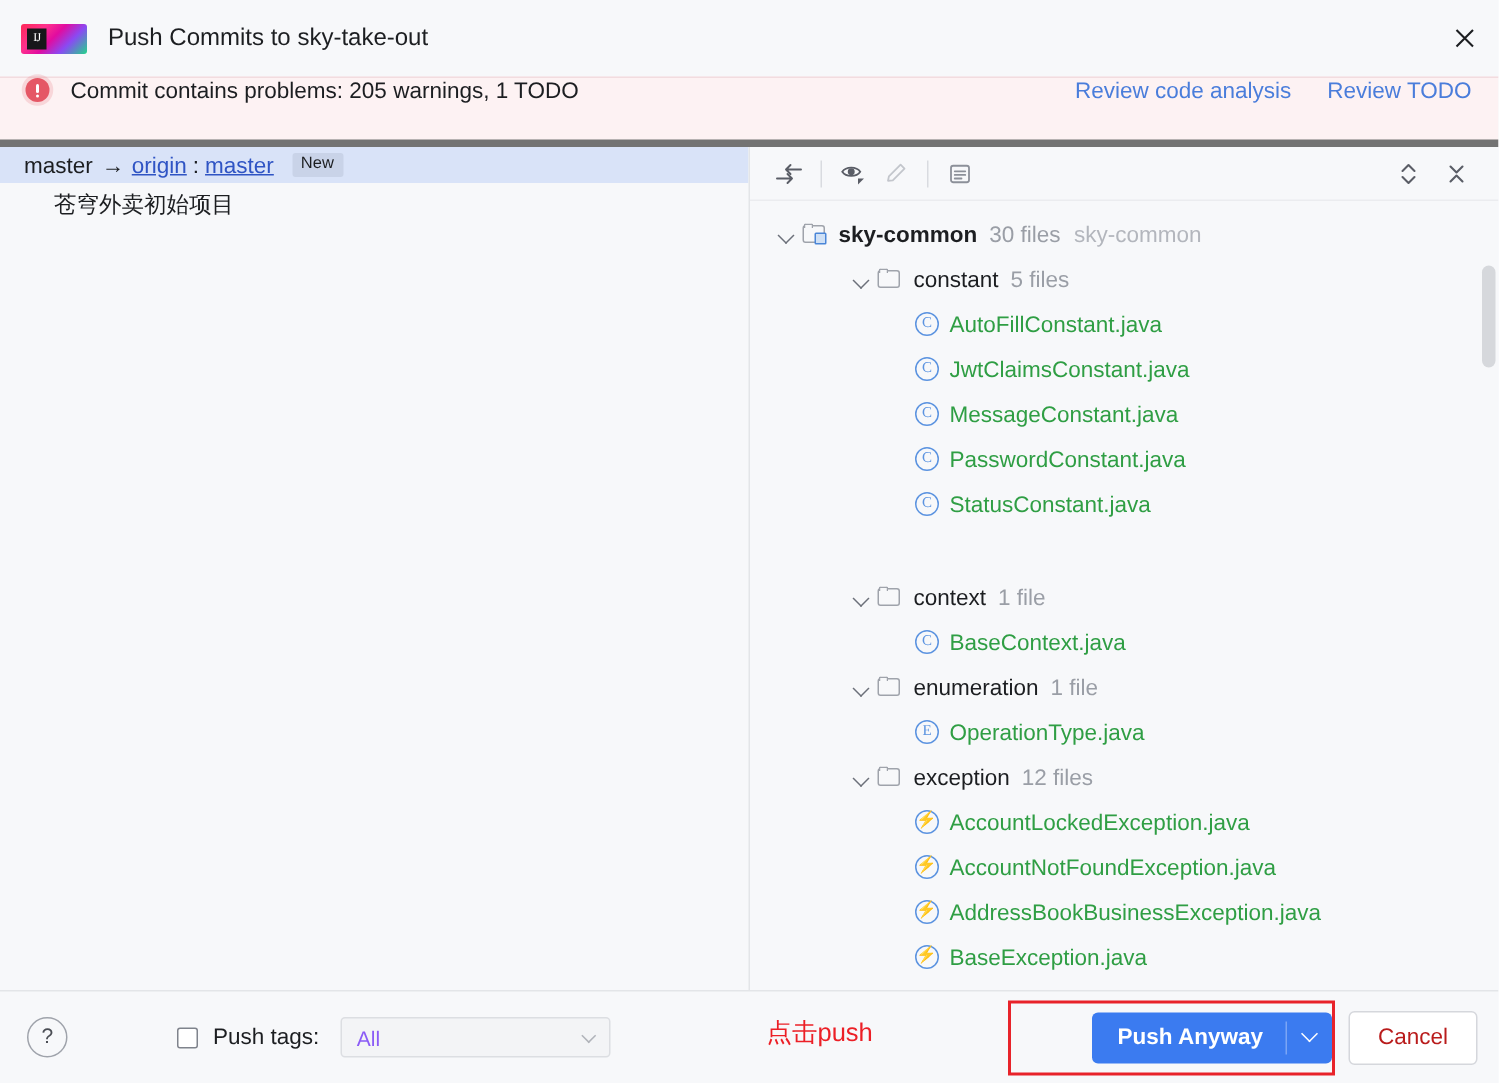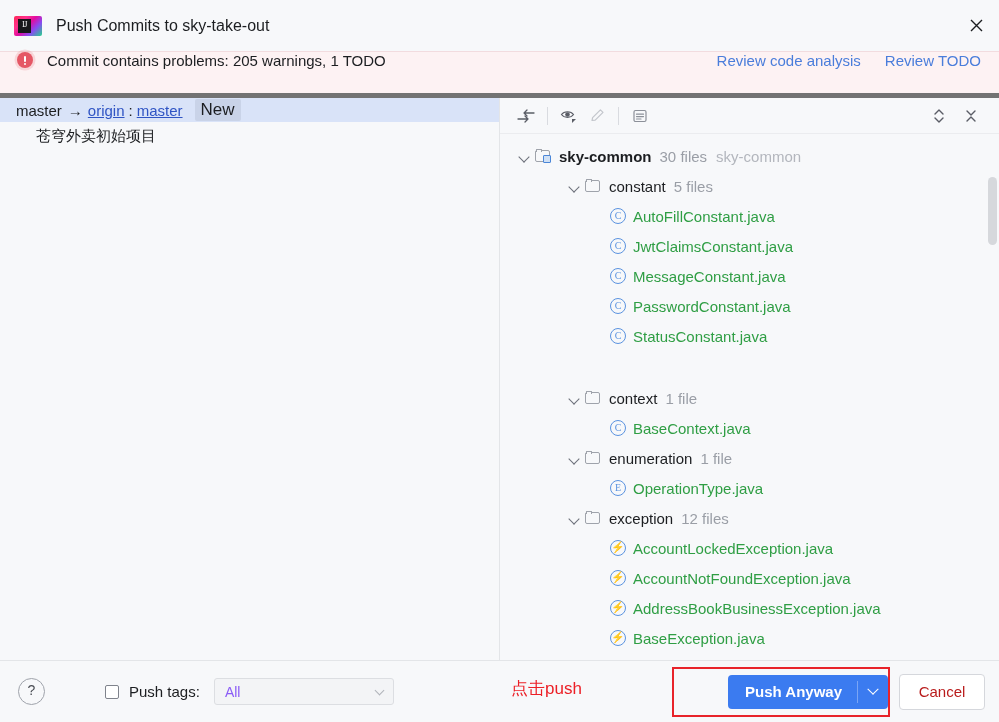--- a/index.html
+++ b/index.html
@@ -27,21 +27,21 @@
   .titlebar {
     height: 51px;
     min-height: 51px;
     background: #f7f8fa;
     display: flex;
     align-items: center;
     padding: 0 0 0 14px;
     box-sizing: border-box;
   }
   .app-icon {
-    width: 28px;
+    width: 44px;
     height: 20px;
     position: relative;
     flex: none;
     border-radius: 2px;
     overflow: hidden;
     background: linear-gradient(135deg, #fe2857 0%, #ff318c 28%, #e10ca0 48%, #8a4af3 70%, #21d789 100%);
     text-decoration: underline;
   }
   .app-icon .ij-inner {
     position: absolute;
@@ -163,21 +163,21 @@
   .branch-link {
     color: #2f54c4;
     text-decoration: underline;
     cursor: pointer;
   }
   .branch-colon { margin: 0 4px; color: #1c1e21; }
   .badge-new {
     margin-left: 12px;
     background: #c9d3e8;
     color: #1c1e21;
-    font-size: 17px;
+    font-size: 11px;
     padding: 2px 6px 3px 6px;
     border-radius: 2px;
     line-height: 1;
   }
   .commit-msg {
     font-size: 15px;
     color: #1c1e21;
     padding: 5px 0 0 36px;
     cursor: default;
   }
@@ -343,21 +343,21 @@
     color: #4a4d54;
     font-size: 14px;
     line-height: 23px;
     text-align: center;
     cursor: default;
     flex: none;
   }
   .pushtags-wrap {
     display: flex;
     align-items: center;
-    margin-left: 41px;
+    margin-left: 54px;
     padding-left: 19px;
   }
   .chkbox {
     width: 14px; height: 14px;
     border: 1.4px solid #7f838c;
     border-radius: 2px;
     background: #ffffff;
     box-sizing: border-box;
     cursor: default;
   }

